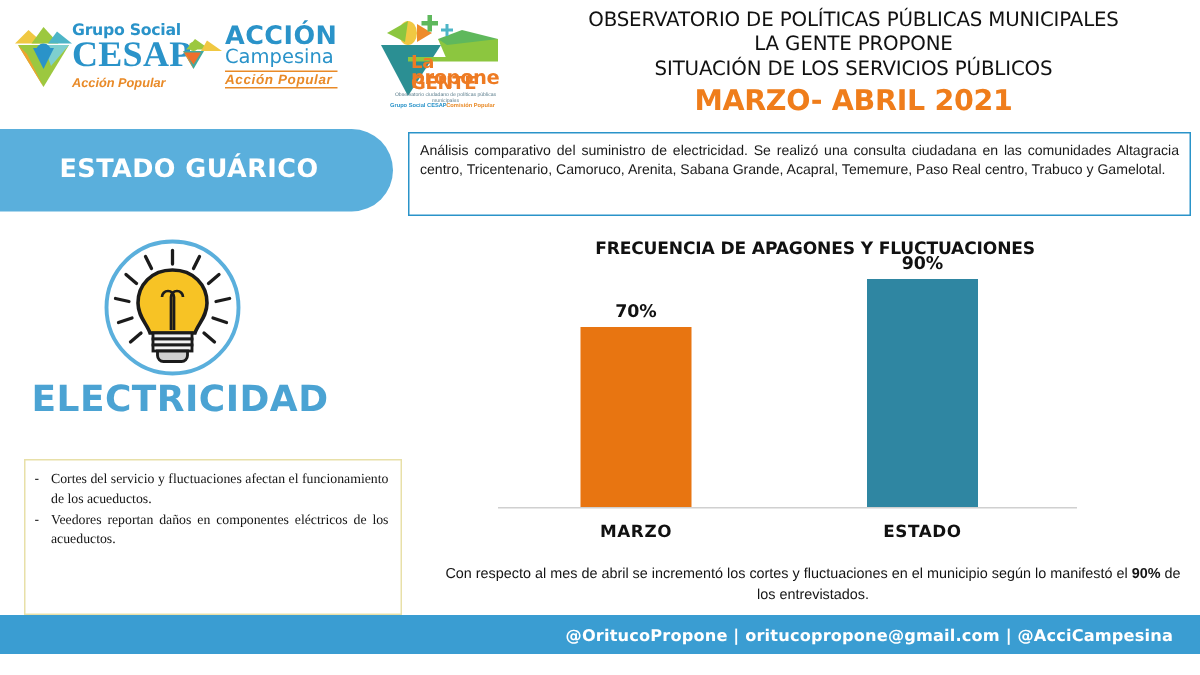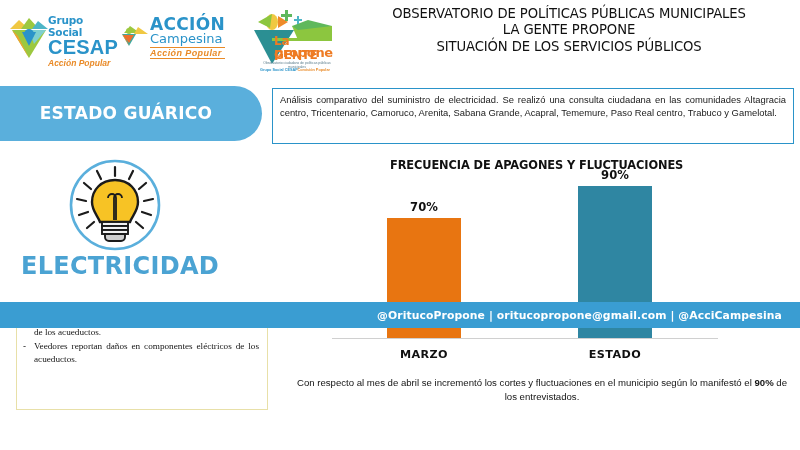--- a/index.html
+++ b/index.html
@@ -4,37 +4,37 @@
 <style>
   * { box-sizing: border-box; margin: 0; padding: 0; }
   html, body {
     width: 800px; height: 450px;
     background: #ffffff;
     font-family: "Liberation Sans", sans-serif;
     overflow: hidden;
   }
   #page {
     position: relative;
-    width: 800px; height: 328px;
+    width: 800px; height: 436px;
     background: #ffffff;
   }
 
   
   .logo-strip { position: absolute; left: 0; top: 0; width: 340px; height: 82px; }
 
   .logo { position: absolute; }
 
   
   .logo-cesap { left: 8px; top: 14px; width: 110px; height: 52px; }
   .cesap-mark { position: absolute; left: 0; top: 2px; width: 42px; height: 44px; }
   .cesap-txt { position: absolute; left: 40px; top: 0px; }
   .cesap-l1 { font-size: 10.5px; color: #2a93c9; font-weight: 700; letter-spacing: -.2px;
               font-family: "DejaVu Sans", sans-serif; }
-  .cesap-l2 { font-size: 20px; color: #2a93c9; font-weight: 700; line-height: .95;
-              letter-spacing: .2px; font-family: Liberation Sans, sans-serif; text-align: center; }
+  .cesap-l2 { font-size: 24px; color: #2a93c9; font-weight: 700; line-height: .95;
+              letter-spacing: .2px; font-family: Liberation Serif, serif; text-align: center; }
   .cesap-l3 { font-size: 8.5px; color: #e98a27; font-style: italic; font-weight: 700;
               margin-top: 1px; }
 
   
   .logo-ac { left: 120px; top: 16px; width: 120px; height: 50px; }
   .ac-mark { position: absolute; left: 0; top: 8px; width: 30px; height: 24px; }
   .ac-txt { position: absolute; left: 30px; top: 0; }
   .ac-l1 { font-size: 17px; color: #2a93c9; font-weight: 700; line-height: 1;
            letter-spacing: .3px; font-family: "DejaVu Sans", sans-serif; }
   .ac-l2 { font-size: 13px; color: #2a93c9; line-height: 1; margin-top: -1px;
@@ -119,21 +119,21 @@
     background: #ffffff;
     padding: 6px 8px 4px 6px;
   }
   .bullet-row { display: flex; font-size: 9.2px; color: #141414; line-height: 1.46; }
   .bullet-dash { width: 11px; flex: 0 0 11px; }
   .bullet-text { flex: 1; text-align: justify; text-align-last: left; font-family: Liberation Serif, serif; }
 
   
   .chart { position: absolute; left: 330px; top: 158px; width: 468px; height: 212px; }
   .chart-title {
-    position: absolute; left: 60px; top: 0px; width: 300px; text-align: left;
+    position: absolute; left: 60px; top: 0px; width: 300px; text-align: right;
     font-size: 11.4px; font-weight: 700; color: #111111; line-height: 1.28;
     letter-spacing: -.1px; font-family: "DejaVu Sans", sans-serif;
   }
   .axis-line {
     position: absolute; left: 2px; bottom: 31px; width: 386px; height: 1px;
     background: #d0d0d0;
   }
   .bar { position: absolute; bottom: 32px; }
   .bar-marzo { left: 57px; width: 74px; height: 120px; background: #e87511; }
   .bar-abril { left: 248px; width: 74px; height: 152px; background: #2f86a2; }
@@ -230,20 +230,21 @@
       <div class="lgp-sub">Observatorio ciudadano de políticas públicas municipales</div>
       <div class="lgp-foot1">Grupo Social CESAP</div>
       <div class="lgp-foot2">Comisión Popular</div>
     </div>
   </div>
 
   <div class="header-title">
     <div class="ht-line">OBSERVATORIO DE POLÍTICAS PÚBLICAS MUNICIPALES</div>
     <div class="ht-line">LA GENTE PROPONE</div>
     <div class="ht-line">SITUACIÓN DE LOS SERVICIOS PÚBLICOS</div>
+    <div class="ht-date">MARZO- ABRIL 2021</div>
   </div>
 
   <div class="loc-banner">
     <div class="loc-l1">ESTADO GUÁRICO</div>
   </div>
 
   <div class="desc-box">
     <div class="desc-text">Análisis comparativo del suministro de electricidad. Se realizó una consulta ciudadana en las comunidades Altagracia centro, Tricentenario, Camoruco, Arenita, Sabana Grande, Acapral, Tememure, Paso Real centro, Trabuco y Gamelotal.</div>
   </div>
 

